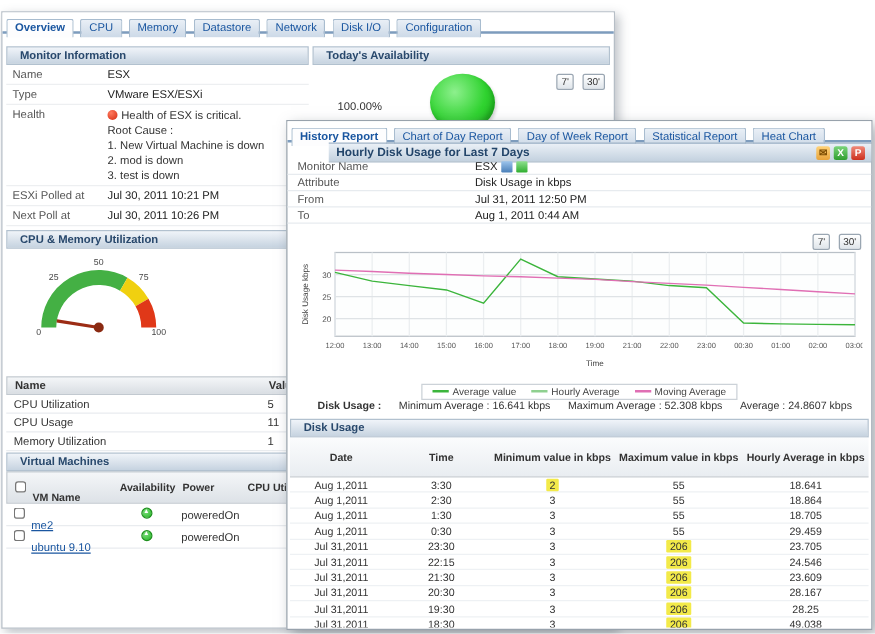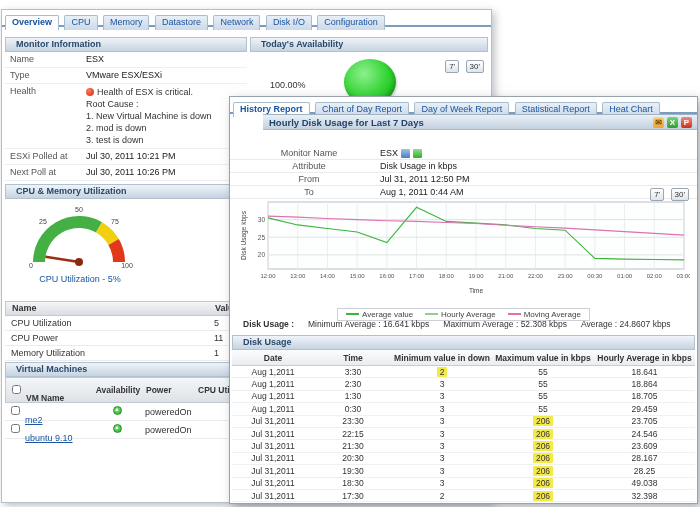--- a/index.html
+++ b/index.html
@@ -60,39 +60,39 @@
   .avail-dot{display:inline-block;width:9px;height:9px;border-radius:50%;background:radial-gradient(circle at 35% 30%,#7ae07a,#28b428);border:1px solid #1d8f1d;position:relative;}
   .avail-dot::after{content:"▲";position:absolute;left:0;right:0;top:-1px;font-size:5px;color:#fff;text-align:center;}
 
   
   .fg-title{position:absolute;left:0;top:17px;right:0;height:16px;background:linear-gradient(#eaf0f6,#c3d1df);border-top:1px solid #9fb3c6;border-bottom:1px solid #a9bac9;font-size:9.5px;font-weight:bold;color:#23456a;line-height:15px;padding:0 6px;margin-left:33px;}
   .export-icons{position:absolute;right:5px;top:2px;display:flex;gap:3px;}
   .xicon{width:11px;height:11px;border-radius:2px;font-size:8px;line-height:11px;text-align:center;color:#fff;cursor:pointer;}
   .xicon.mail{background:linear-gradient(#ffd37a,#e8a33a);color:#7a4a00;}
   .xicon.excel{background:linear-gradient(#7bd47b,#2f9e2f);}
   .xicon.pdf{background:linear-gradient(#f08a7a,#cc2f1d);}
-  .fg-rows{position:absolute;left:0;top:50px;right:0;text-align:center;}
+  .fg-rows{position:absolute;left:0;top:30px;right:0;}
   .fg-row{display:flex;height:13px;font-size:9px;line-height:13px;border-bottom:1px solid #e7ebef;}
   .fg-label{width:150px;padding-left:8px;color:#555;flex:none;}
   .fg-value{color:#222;display:flex;align-items:center;gap:3px;}
   .tiny-ico{display:inline-block;width:9px;height:9px;border-radius:1px;}
   .tiny-ico.graph{background:linear-gradient(#9cc4ec,#4a7fb8);}
   .tiny-ico.green{background:linear-gradient(#8ee08e,#2fae2f);}
   .period-btns{position:absolute;right:8px;top:86px;}
   .chart-svg{position:absolute;left:8px;top:100px;}
   .legend-wrap{position:absolute;left:0;right:0;top:204px;text-align:center;}
   .legend-box{display:inline-flex;gap:12px;border:1px solid #ccd2d8;padding:1px 8px;align-items:center;}
   .lg-item{display:inline-flex;align-items:center;gap:3px;font-size:8px;color:#444;}
   .lg-swatch{display:inline-block;width:13px;height:2px;}
-  .summary{position:absolute;left:5px;right:0;top:222px;display:flex;font-size:8.5px;color:#333;padding-left:8px;align-items:center;}
+  .summary{position:absolute;left:16px;right:0;top:222px;display:flex;font-size:8.5px;color:#333;padding-left:8px;align-items:center;}
   .s-label{font-weight:bold;}
   .s-item{margin-left:14px;}
   .du-header{position:absolute;left:2px;right:2px;top:238px;}
   .du-table{position:absolute;left:2px;right:2px;top:253px;bottom:1px;overflow:hidden;}
-  .t-head{display:flex;align-items:center;height:16px;font-size:8.5px;font-weight:bold;color:#333;background:linear-gradient(#fbfcfd,#e9edf1);border-bottom:1px solid #c8cdd2;text-align:center;}
+  .t-head{display:flex;align-items:center;height:32px;font-size:8.5px;font-weight:bold;color:#333;background:linear-gradient(#fbfcfd,#e9edf1);border-bottom:1px solid #c8cdd2;text-align:center;}
   .t-row{display:flex;align-items:center;height:12.4px;font-size:8.5px;color:#333;border-bottom:1px solid #eef1f4;text-align:center;}
   .dc0{width:82px;flex:none;}
   .dc1{width:78px;flex:none;}
   .dc2{width:100px;flex:none;}
   .dc3{width:102px;flex:none;}
   .dc4{flex:1;}
   .hl{background:#f3ea49;padding:0 3px;border-radius:1px;}
 </style>
 </head>
 <body>
@@ -169,34 +169,33 @@
           <path d="M 94.6 38 A 40 40 0 0 1 100 58" stroke="#e03818" stroke-width="12" fill="none"></path>
           <line x1="60" y1="58" x2="26.4" y2="52.7" stroke="#9c2c14" stroke-width="2.5"></line>
           <circle cx="60" cy="58" r="4" fill="#8a2a12"></circle>
           <text class="gtick" x="12" y="64">0</text>
           <text class="gtick" x="24" y="20">25</text>
           <text class="gtick" x="60" y="8">50</text>
           <text class="gtick" x="96" y="20">75</text>
           <text class="gtick" x="108" y="64">100</text>
         </svg>
       </div>
-      <div class="gauge-caption">CPU Utilization - 5%</div>
     </div>
 
     <div class="metrics">
       <div class="m-head">
         <span class="mc1">Name</span>
         <span class="mc2">Value</span>
       </div>
       <div class="m-row">
         <span class="mc1">CPU Utilization</span>
         <span class="mc2">5</span>
       </div>
       <div class="m-row">
-        <span class="mc1">CPU Power</span>
+        <span class="mc1">CPU Usage</span>
         <span class="mc2">11</span>
       </div>
       <div class="m-row">
         <span class="mc1">Memory Utilization</span>
         <span class="mc2">1</span>
       </div>
     </div>
 
     <div class="vms">
       <div class="sec-h">
@@ -341,21 +340,21 @@
     </div>
 
     <div class="sec-h du-header">
       <span>Disk Usage</span>
     </div>
 
     <div class="du-table">
       <div class="t-head">
         <span class="dc0">Date</span>
         <span class="dc1">Time</span>
-        <span class="dc2">Minimum value in down</span>
+        <span class="dc2">Minimum value in kbps</span>
         <span class="dc3">Maximum value in kbps</span>
         <span class="dc4">Hourly Average in kbps</span>
       </div>
       <div>
           <div class="t-row">
             <span class="t-cell dc0"><span>Aug 1,2011</span></span>
             <span class="t-cell dc1"><span>3:30</span></span>
             <span class="t-cell dc2"><span class="hl">2</span></span>
             <span class="t-cell dc3"><span>55</span></span>
             <span class="t-cell dc4"><span>18.641</span></span>

